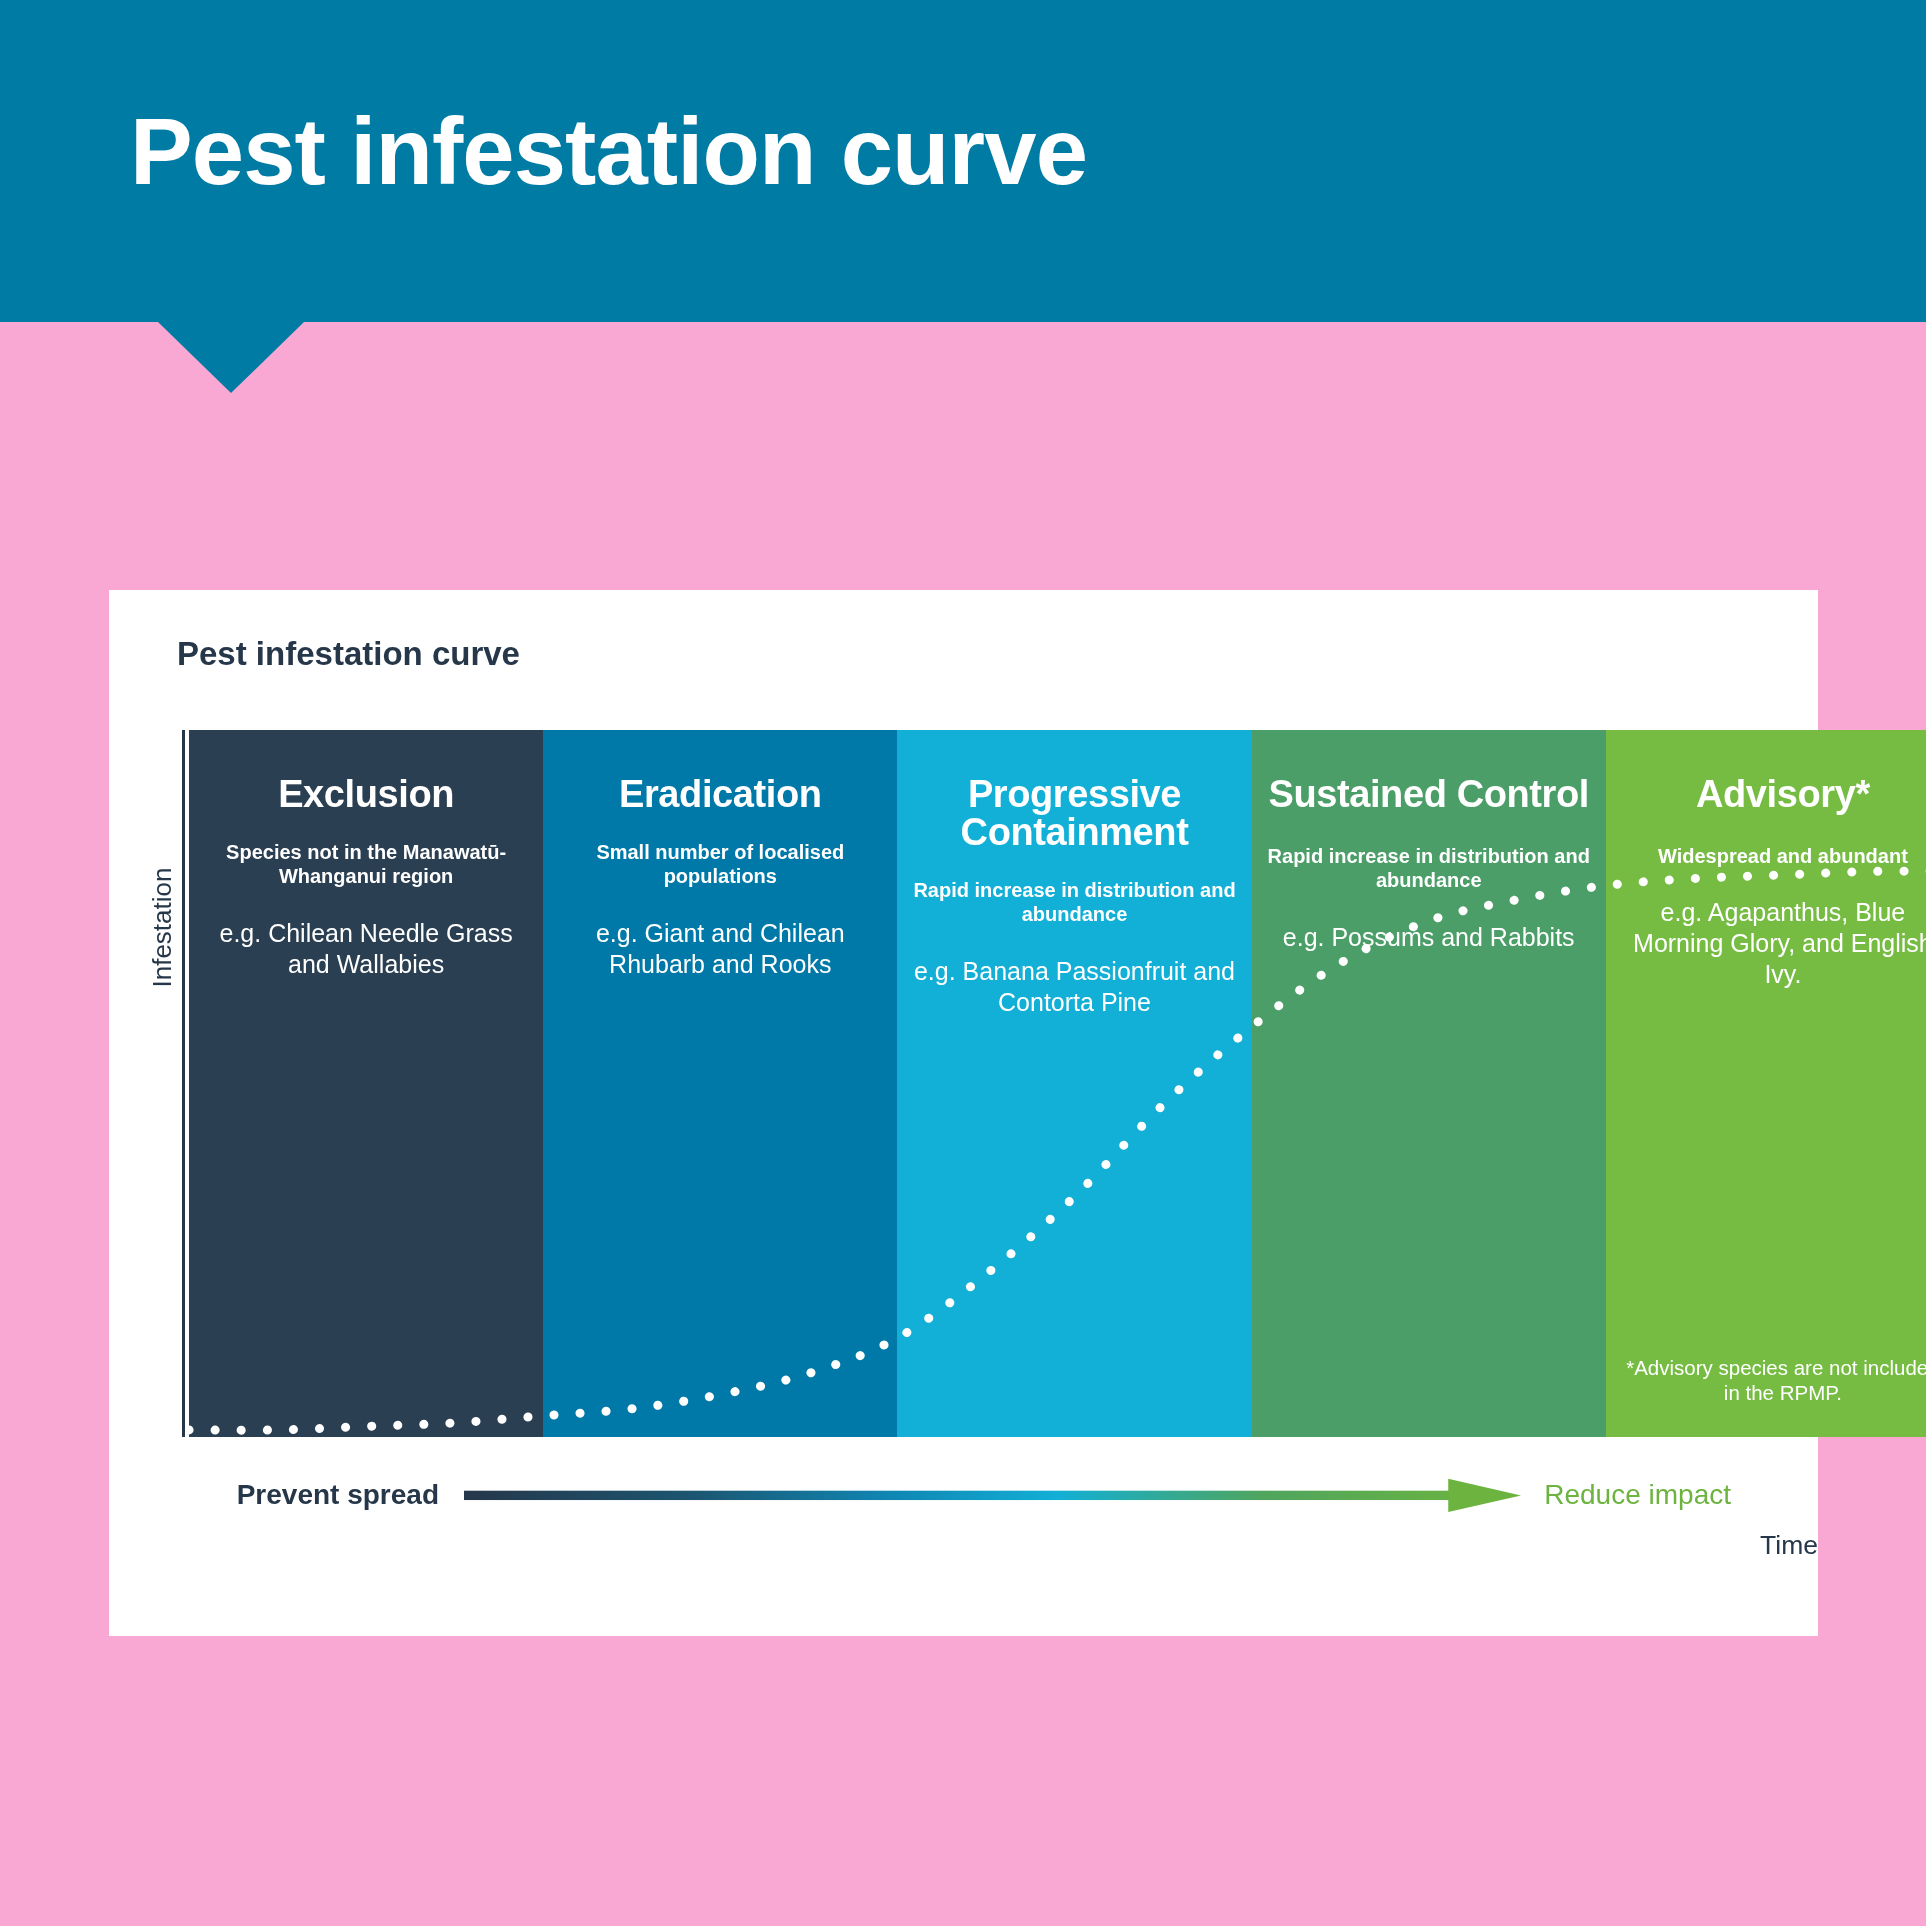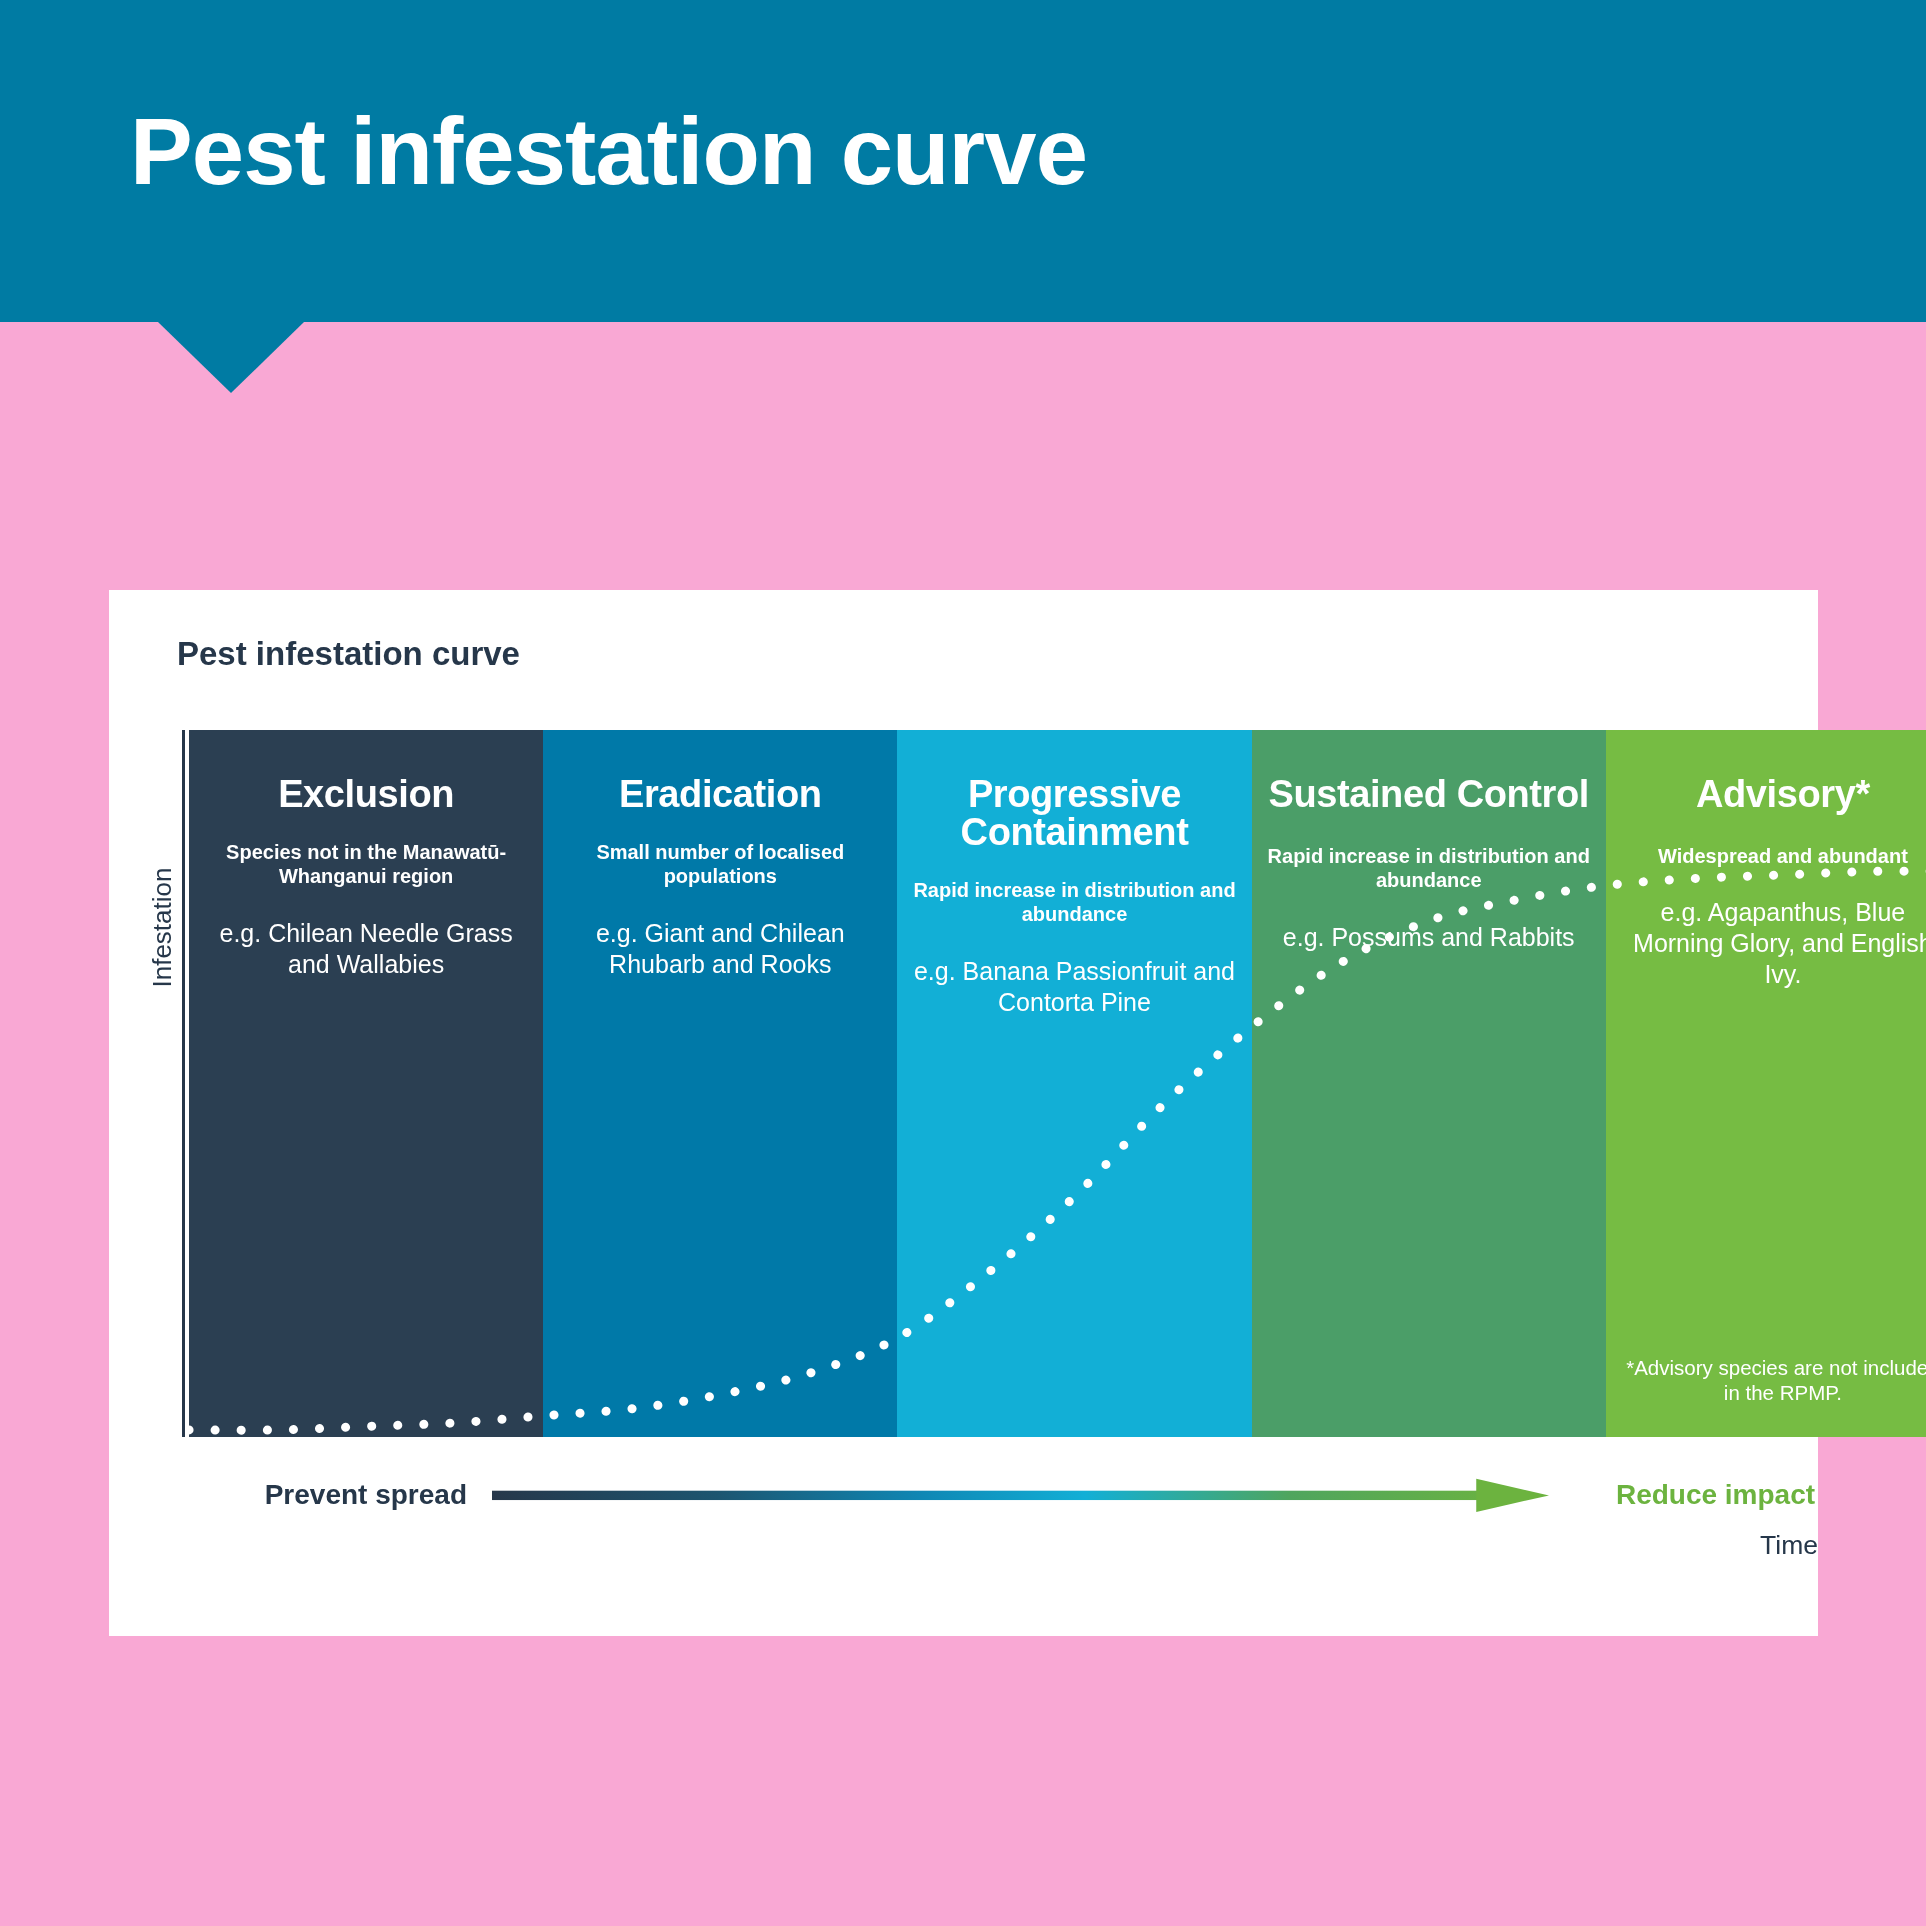--- a/index.html
+++ b/index.html
@@ -113,33 +113,33 @@
     color: #26374A;
     transform: rotate(-90deg);
     transform-origin: center center;
     white-space: nowrap;
   }
 
   
   .axisrow {
     position: absolute;
     left: 0; top: 882px;
-    width: 1709px; height: 51px; margin-left: 28px;
+    width: 1709px; height: 51px;
   }
   .prevent {
     position: absolute; left: 30px; top: 6.8px;
     width: 300px; text-align: right;
     font-size: 28px; font-weight: 700;
     color: #26374A;
     white-space: nowrap;
   }
   .reduce {
-    position: absolute; left: 1437px; top: 6.8px;
-    width: 283px; text-align: center;
-    font-size: 28px; font-weight: 700;
+    position: absolute; left: 1339px; top: 6.8px;
+    width: 283px; text-align: right;
+    font-size: 28px; font-weight: 400;
     color: #6CB33F;
     white-space: nowrap;
   }
   .arrow-svg {
     position: absolute; left: 355px; top: 0px;
     width: 1057px; height: 51px;
   }
   .timelabel {
     position: absolute; left: 0; top: 940px;
     width: 1709px; text-align: right;

